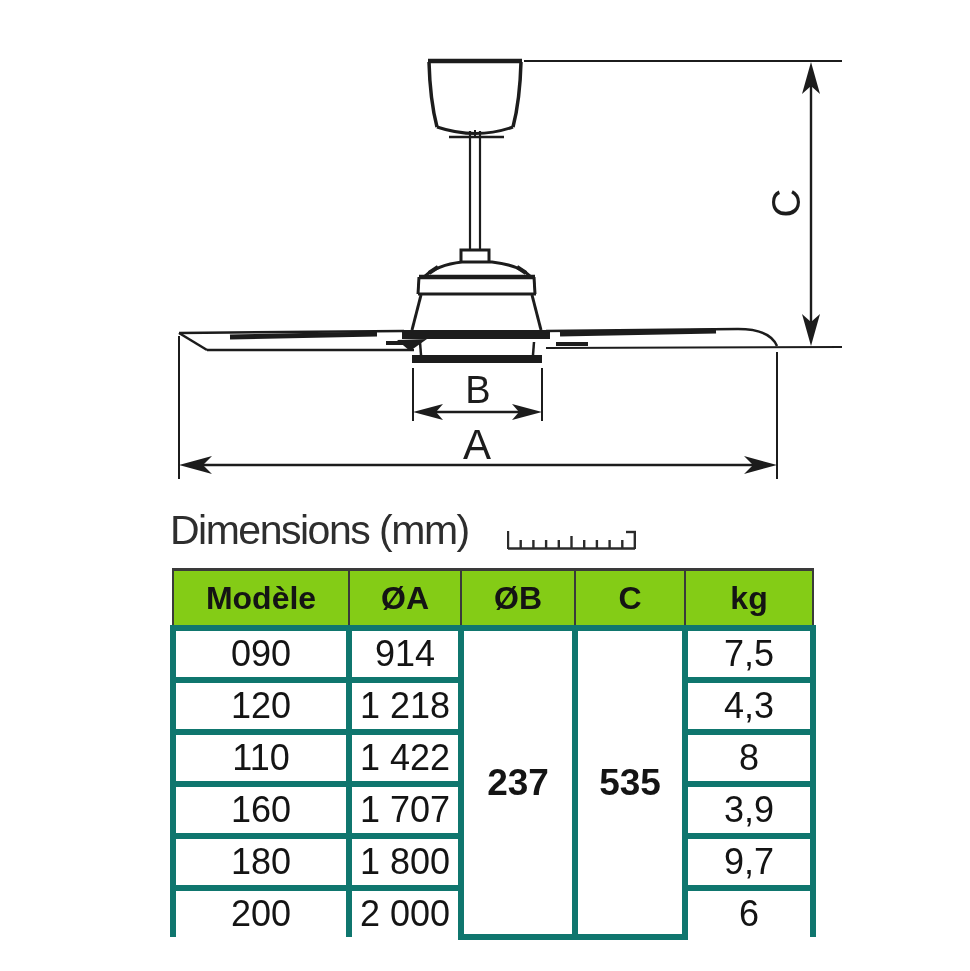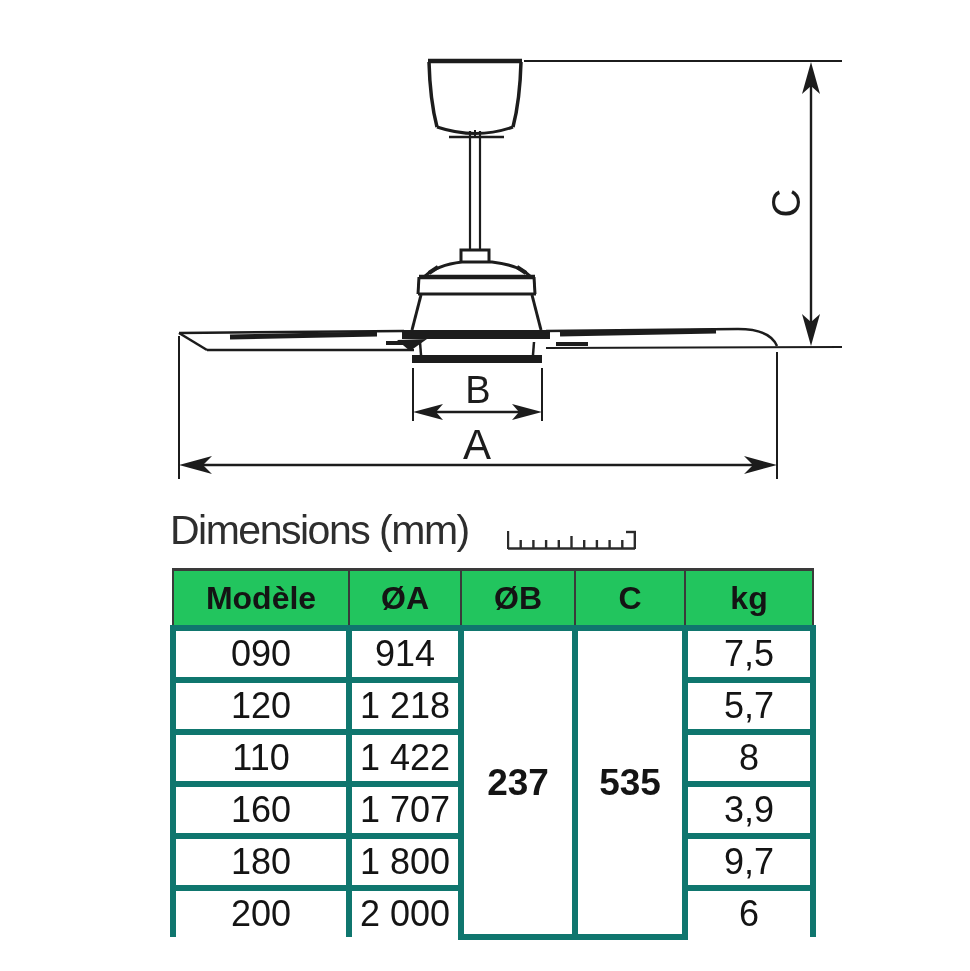--- a/index.html
+++ b/index.html
@@ -24,21 +24,21 @@
     color:#2e2e2e; font-weight:400; white-space:nowrap;
   }
   .ruler-icon { margin-bottom:1px; flex:0 0 auto; }
 
   table.dim-table {
     position:absolute; left:170px; top:568px;
     border-collapse:collapse; table-layout:fixed;
     color:#141414;
   }
   .dim-table th {
-    background:#22c55e;
+    background:#84cc16;
     border:2px solid #3a3a3a;
     border-top-width:3px;
     border-bottom:4px solid #3a3a3a;
     height:54px;
     font-size:32px; font-weight:bold;
     text-align:center; padding:0;
   }
   .dim-table td {
     border:6px solid #0f766e;
     height:46px;
@@ -172,21 +172,21 @@
     <tr>
       <td>090</td>
       <td>914</td>
       <td class="merged" rowspan="6">237</td>
       <td class="merged" rowspan="6">535</td>
       <td>7,5</td>
     </tr>
     <tr>
       <td>120</td>
       <td>1 218</td>
-      <td>5,7</td>
+      <td>4,3</td>
     </tr>
     <tr>
       <td>110</td>
       <td>1 422</td>
       <td>8</td>
     </tr>
     <tr>
       <td>160</td>
       <td>1 707</td>
       <td>3,9</td>

